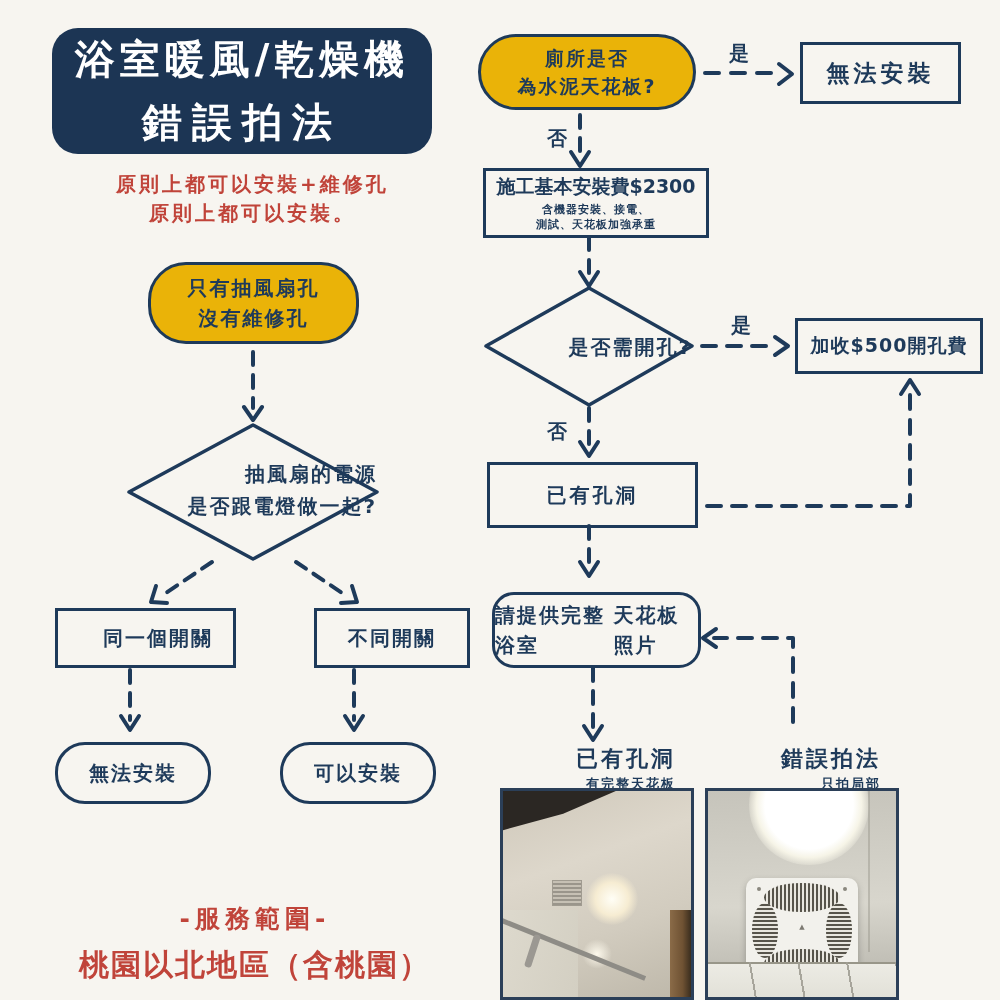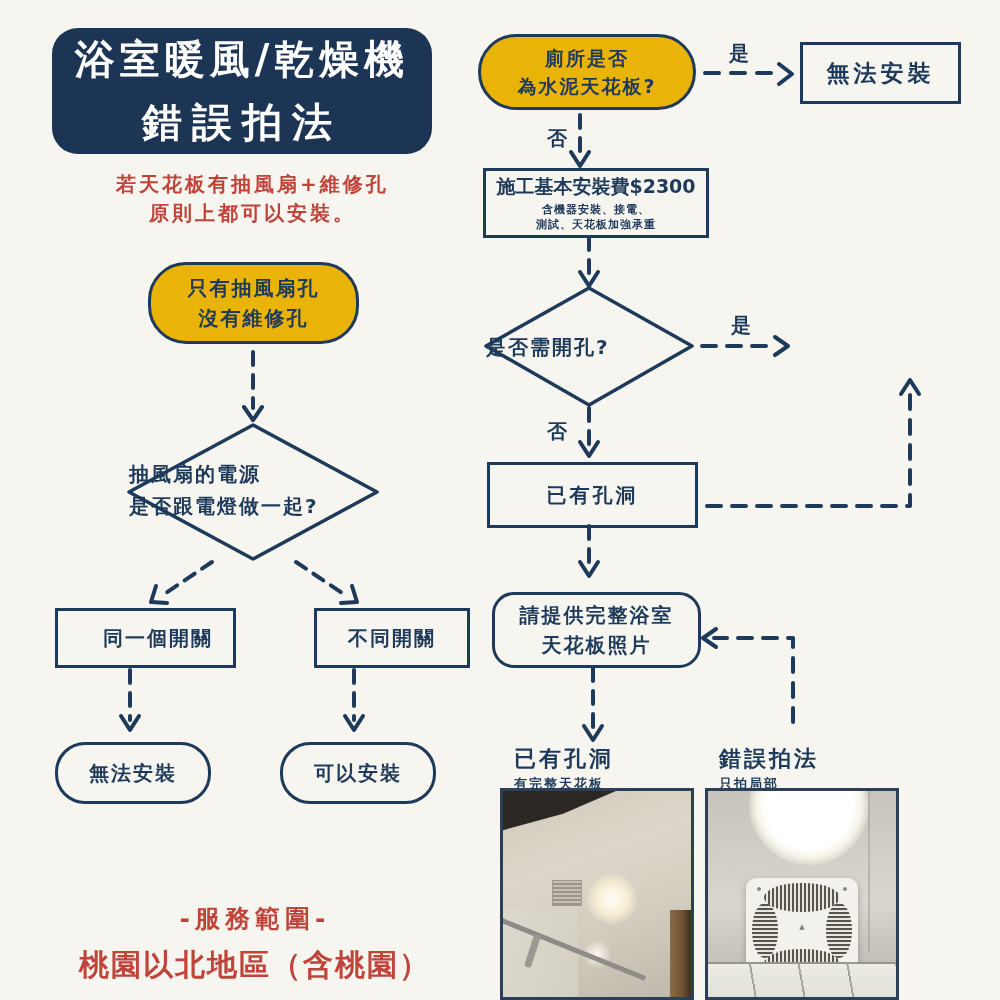--- a/index.html
+++ b/index.html
@@ -4,21 +4,21 @@
 <style>
   html,body{margin:0;padding:0;}
   .canvas{
     position:relative;width:1000px;height:1000px;overflow:hidden;
     background:#f7f5f0;
     font-family:"DejaVu Sans",sans-serif;
     color:#1e3a5a;
   }
   .abs{position:absolute;}
   .bold{font-weight:bold;}
-  .center{text-align:left;}
+  .center{text-align:right;}
   
   .title-box{
     left:52px;top:28px;width:380px;height:126px;border-radius:26px;
     background:#1c3554;color:#ffffff;display:flex;flex-direction:column;
     align-items:center;justify-content:center;gap:8px;
   }
   .title-line1{font-size:40px;font-weight:bold;letter-spacing:5px;}
   .title-line2{font-size:40px;font-weight:bold;letter-spacing:10px;}
   .note{left:0px;top:170px;width:505px;text-align:center;color:#c04339;
     font-size:20px;font-weight:bold;letter-spacing:3px;line-height:1.45;}
@@ -129,21 +129,21 @@
     <path d="M593,668 V730" stroke-dasharray="13 10"></path>
     <path d="M584,726 L593,740 L602,726"></path>
   </svg>
 
   <div class="abs title-box">
     <div class="title-line1">浴室暖風/乾燥機</div>
     <div class="title-line2">錯誤拍法</div>
   </div>
 
   <div class="abs note">
-    <div>若天花板有抽風扇+維修孔</div>
+    <div>原則上都可以安裝+維修孔</div>
     <div>原則上都可以安裝。</div>
   </div>
 
   <div class="abs pill-pink" style="left:148px;top:262px;width:205px;height:76px;font-size:20px;letter-spacing:2px;line-height:1.5;">
     <div>只有抽風扇孔</div>
     <div>沒有維修孔</div>
   </div>
 
   <div class="abs center bold" style="left:129px;top:458px;width:248px;font-size:20px;letter-spacing:2px;line-height:1.6;">
     <div>抽風扇的電源</div>
@@ -177,28 +177,31 @@
 
   <div class="abs rect" style="left:483px;top:168px;width:220px;height:64px;">
     <div style="font-size:19px;letter-spacing:0px;">施工基本安裝費$2300</div>
     <div style="font-size:11px;letter-spacing:1px;margin-top:2px;">含機器安裝、接電、</div>
     <div style="font-size:11px;letter-spacing:1px;">測試、天花板加強承重</div>
   </div>
 
   <div class="abs center bold" style="left:486px;top:334px;width:206px;font-size:20px;letter-spacing:2px;">是否需開孔?</div>
 
   <div class="abs lbl" style="left:731px;top:312px;">是</div>
+  <div class="abs rect" style="left:795px;top:318px;width:182px;height:50px;font-size:19px;letter-spacing:1px;">
+    <span>加收$500開孔費</span>
+  </div>
   <div class="abs lbl" style="left:547px;top:418px;">否</div>
 
   <div class="abs rect" style="left:487px;top:462px;width:205px;height:60px;font-size:20px;letter-spacing:3px;">
     <span>已有孔洞</span>
   </div>
 
 
-  <div class="abs pill" style="left:492px;top:592px;width:203px;height:70px;border-radius:22px;font-size:20px;letter-spacing:2px;flex-direction:column;line-height:1.5;">
+  <div class="abs pill" style="left:492px;top:592px;width:203px;height:70px;border-radius:22px;font-size:20px;letter-spacing:2px;flex-direction:row;line-height:1.5;">
     <div>請提供完整浴室</div>
     <div>天花板照片</div>
   </div>
 
   <div class="abs center" style="left:514px;top:744px;width:162px;">
     <div class="photo-cap-title">已有孔洞</div>
     <div class="photo-cap-sub">有完整天花板</div>
   </div>
   <div class="abs center" style="left:719px;top:744px;width:162px;">
     <div class="photo-cap-title">錯誤拍法</div>

